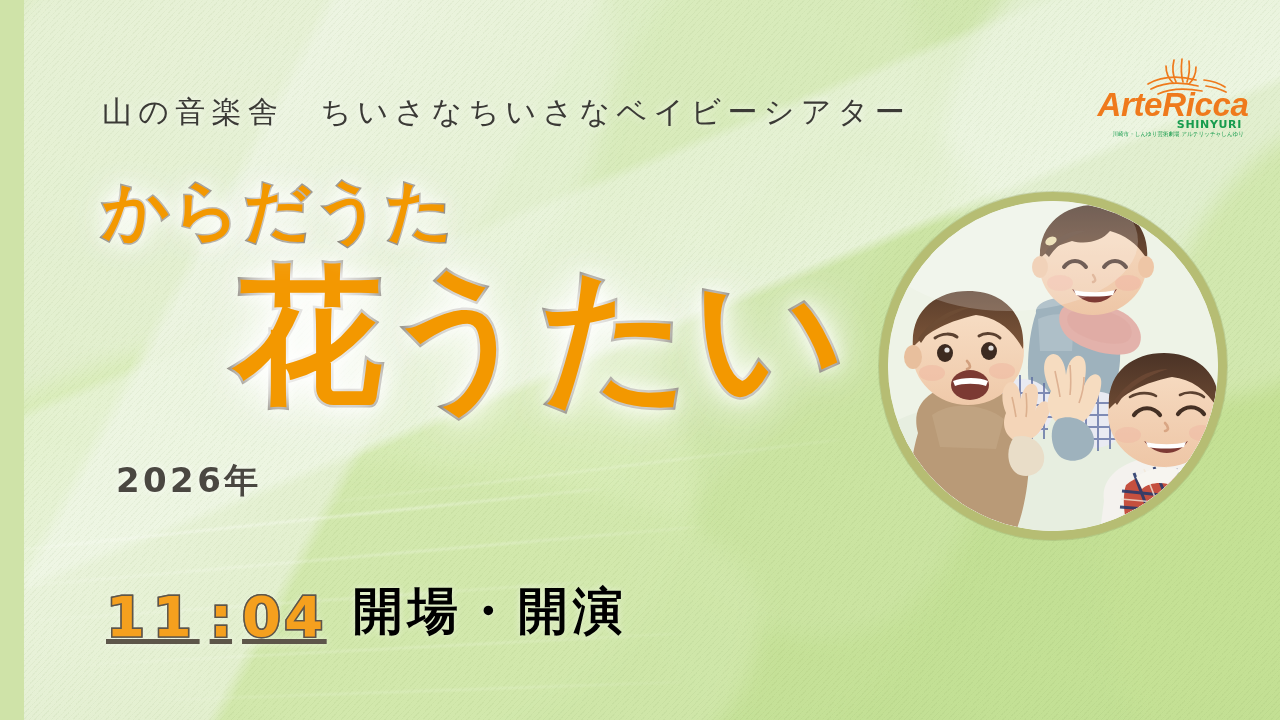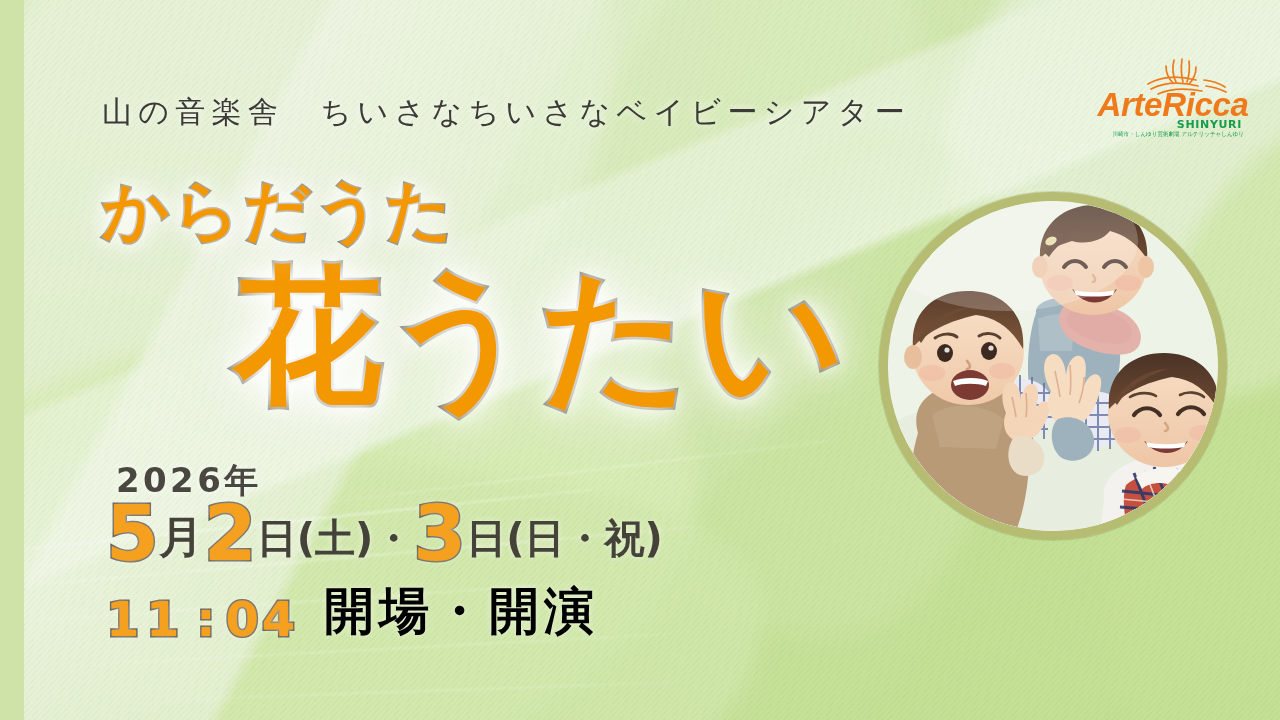--- a/index.html
+++ b/index.html
@@ -149,23 +149,24 @@
   }
   #dateline{
     position:absolute;left:82px;top:496px;white-space:nowrap;
     line-height:1;text-shadow:0 0 7px rgba(255,255,255,.55);
   }
   #timeline{
     position:absolute;left:82px;top:586px;white-space:nowrap;
     line-height:1;text-shadow:0 0 7px rgba(255,255,255,.55);
   }
   .num{
-    font-size:48px;font-weight:bold;color:#f5a01e;
+    font-size:56px;font-weight:bold;color:#f5a01e;
     -webkit-text-stroke:3px #5d564a;paint-order:stroke fill;
     vertical-align:-2px;
+    text-decoration:underline;
   }
   .num-lg{
     font-size:76px;font-weight:bold;color:#f5a01e;
     -webkit-text-stroke:3px #5d564a;paint-order:stroke fill;
     vertical-align:-4px;
   }
   .kan{
     font-size:44px;font-weight:600;color:#454239;letter-spacing:.02em;
     vertical-align:4px;
   }
@@ -257,23 +258,20 @@
       <div id="logo-sub">SHINYURI</div>
       <div id="logo-tiny">川崎市・しんゆり芸術劇場 アルテリッチャしんゆり</div>
     </div>
 
     <div id="maintitle">花うたい</div>
 
     <div id="kicker">からだうた</div>
 
     <div id="year">2026年</div>
 
-    <div id="dateline">
-      <span class="num-lg">5</span><span class="kan">月</span><span class="num-lg">2</span><span class="kan-sm">日</span><span class="kan-sm">(土)</span><span class="kan-sm">・</span><span class="num-lg">3</span><span class="kan-sm">日</span><span class="kan-sm">(日・祝)</span>
-    </div>
 
     <div id="timeline">
       <span class="num" style="letter-spacing:.14em;">11</span><span class="num" style="padding:0 10px;">:</span><span class="num" style="letter-spacing:.06em;">04</span><span class="kan-big" style="margin-left:26px;">開場・開演</span>
     </div>
 
     <div id="photo">
       <svg id="photo-svg" viewBox="0 0 330 330">
         <defs>
           <clipPath id="circ">
               <circle cx="165" cy="165" r="165"></circle>

